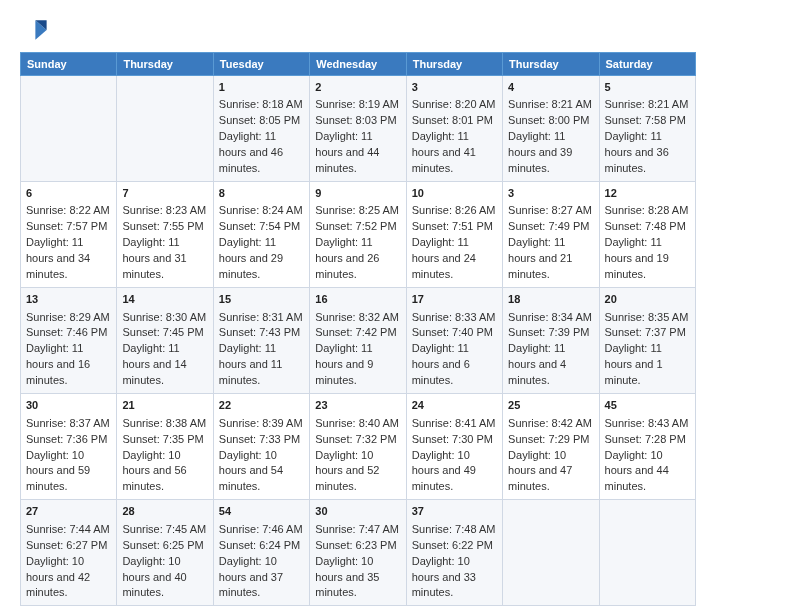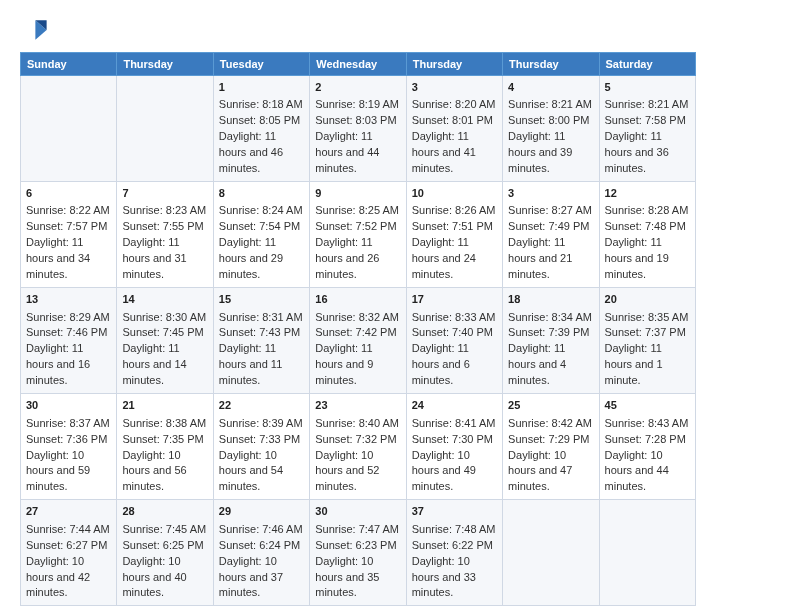--- a/index.html
+++ b/index.html
@@ -250,21 +250,21 @@
         <tr>
           <td>
             <span class="day-num">27</span>
             <div class="day-detail">Sunrise: 7:44 AM<br>Sunset: 6:27 PM<br>Daylight: 10 hours and 42 minutes.</div>
           </td>
           <td>
             <span class="day-num">28</span>
             <div class="day-detail">Sunrise: 7:45 AM<br>Sunset: 6:25 PM<br>Daylight: 10 hours and 40 minutes.</div>
           </td>
           <td>
-            <span class="day-num">29</span>
+            <span class="day-num">54</span>
             <div class="day-detail">Sunrise: 7:46 AM<br>Sunset: 6:24 PM<br>Daylight: 10 hours and 37 minutes.</div>
           </td>
           <td>
             <span class="day-num">30</span>
             <div class="day-detail">Sunrise: 7:47 AM<br>Sunset: 6:23 PM<br>Daylight: 10 hours and 35 minutes.</div>
           </td>
           <td>
             <span class="day-num">37</span>
             <div class="day-detail">Sunrise: 7:48 AM<br>Sunset: 6:22 PM<br>Daylight: 10 hours and 33 minutes.</div>
           </td>

